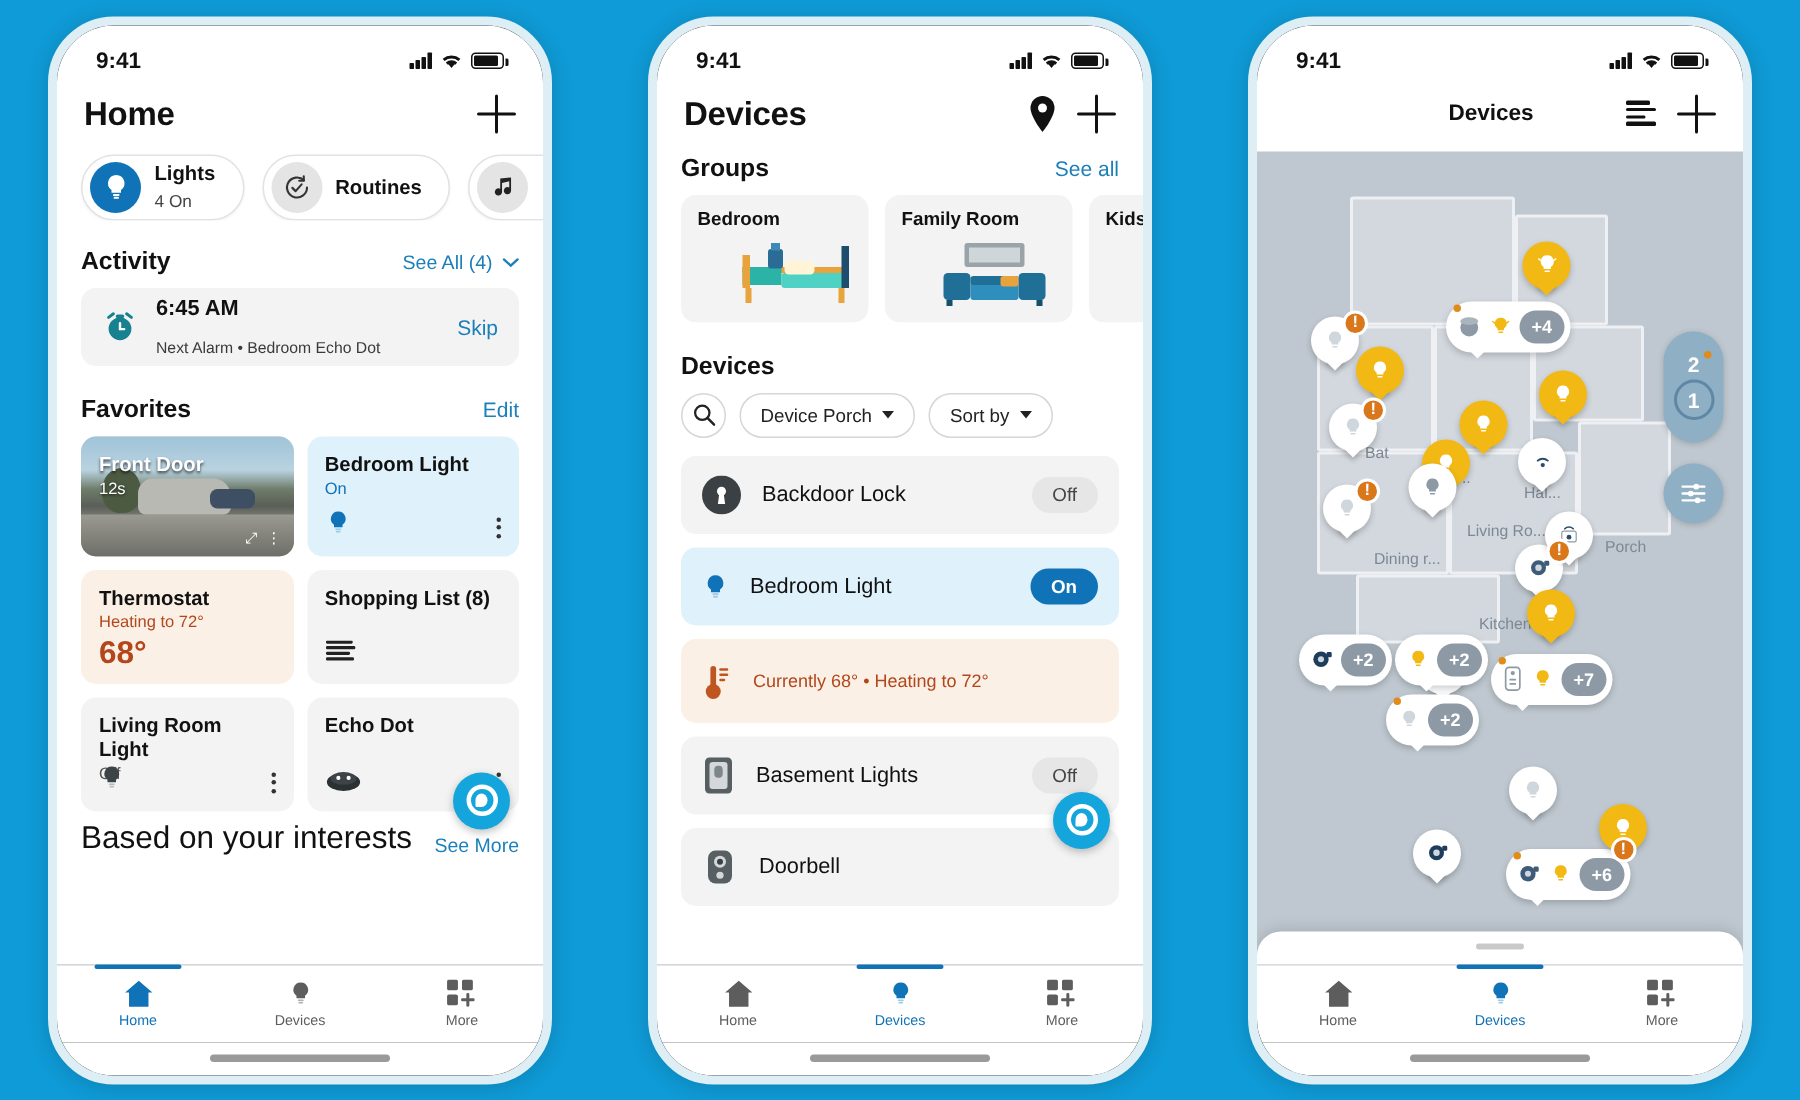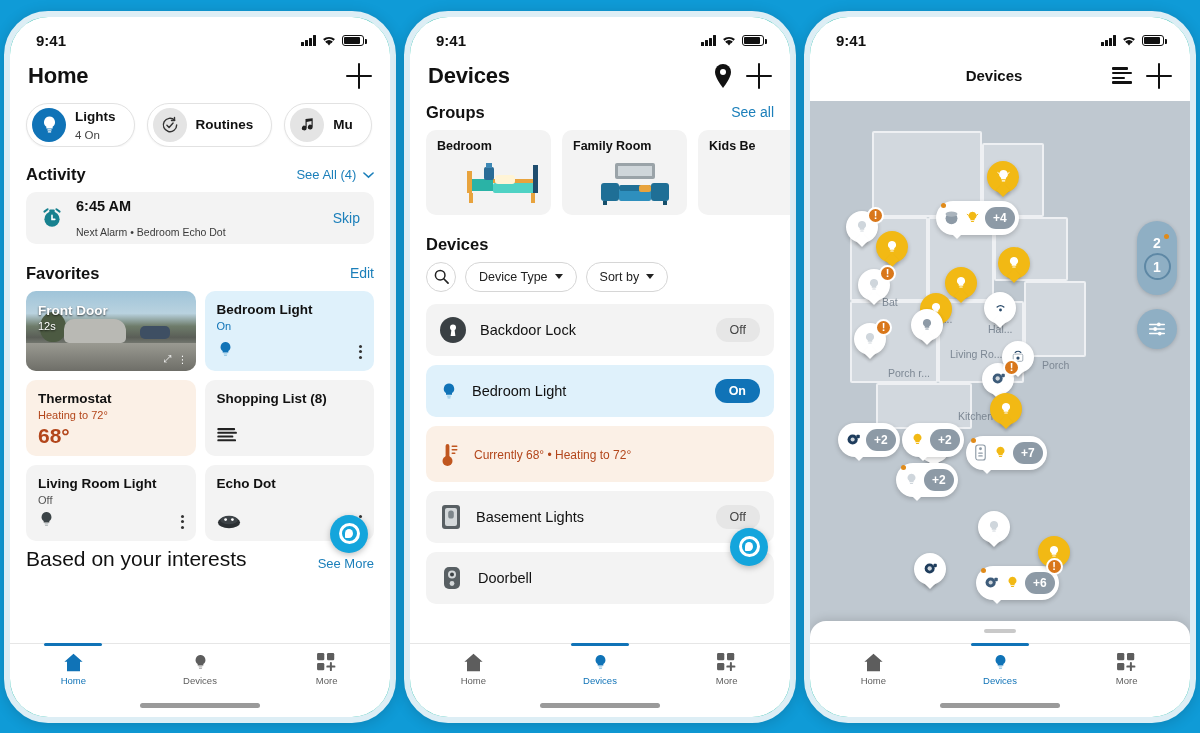--- a/index.html
+++ b/index.html
@@ -10,22 +10,22 @@
     overflow: hidden;
   }
   .stage {
     position: relative; width: 1200px; height: 733px;
     display: flex; justify-content: space-around; align-items: center;
   }
 
   
   .phone {
     position: relative;
-    width: 392px; height: 712px;
-    background: #14b8a6;
+    width: 336px; height: 712px;
+    background: #0f172a;
     border-radius: 44px;
     border: 6px solid #ddeef5;
     box-shadow: 0 2px 14px rgba(0,0,0,.16);
     overflow: hidden;
     display: flex; flex-direction: column;
   }
   .screen { flex: 1; display: flex; flex-direction: column; overflow: hidden; position: relative; background: #fff; }
 
   
   .statusbar {
@@ -525,21 +525,21 @@
       </div>
 
       <div class="filters">
         <div class="fbtn circle">
           <svg width="15" height="15" viewBox="0 0 16 16">
               <circle cx="6.6" cy="6.6" r="5.1" fill="none" stroke="#222" stroke-width="1.6"></circle>
               <path d="M10.4 10.4 15 15" stroke="#222" stroke-width="1.8" stroke-linecap="round"></path>
             </svg>
         </div>
         <div class="fbtn">
-          <span>Device Type</span>
+          <span>Device Porch</span>
           <span class="caret"></span>
         </div>
         <div class="fbtn">
           <span>Sort by</span>
           <span class="caret"></span>
         </div>
       </div>
 
       <div class="dev-list" style="margin-top:12px">
         <div class="dev">
@@ -681,21 +681,21 @@
           <div class="room" style="left:128px; top:200px; width:86px; height:82px;"></div>
           <div class="room" style="left:214px; top:180px; width:62px; height:76px;"></div>
           <div class="room" style="left:66px; top:282px; width:96px; height:46px;"></div>
         </div>
 
         <span class="roomlbl" style="left:72px; top:195px;">Bat</span>
         <span class="roomlbl" style="left:122px; top:212px;">La...</span>
         <span class="roomlbl" style="left:178px; top:222px;">Hal...</span>
         <span class="roomlbl" style="left:140px; top:247px;">Living Ro...</span>
         <span class="roomlbl" style="left:232px; top:258px;">Porch</span>
-        <span class="roomlbl" style="left:78px; top:266px;">Porch r...</span>
+        <span class="roomlbl" style="left:78px; top:266px;">Dining r...</span>
         <span class="roomlbl" style="left:148px; top:309px;">Kitchen</span>
         <span class="roomlbl" style="left:72px; top:330px;">Si...</span>
 
         <div class="pin y" style="left:177px; top:60px;">
           <span class="tail"></span>
           <span class="body">
               <svg width="17" height="17" viewBox="0 0 24 24">
                 <path d="M12 3a6 6 0 0 0-3.4 11V16h6.8v-2A6 6 0 0 0 12 3Z" fill="#fff"></path>
                 <rect x="9.4" y="17.4" width="5.2" height="1.5" rx=".7" fill="#fff"></rect>
                 <path d="M4 6.5 6 8M20 6.5 18 8" stroke="#fff" stroke-width="1.4" stroke-linecap="round"></path>

